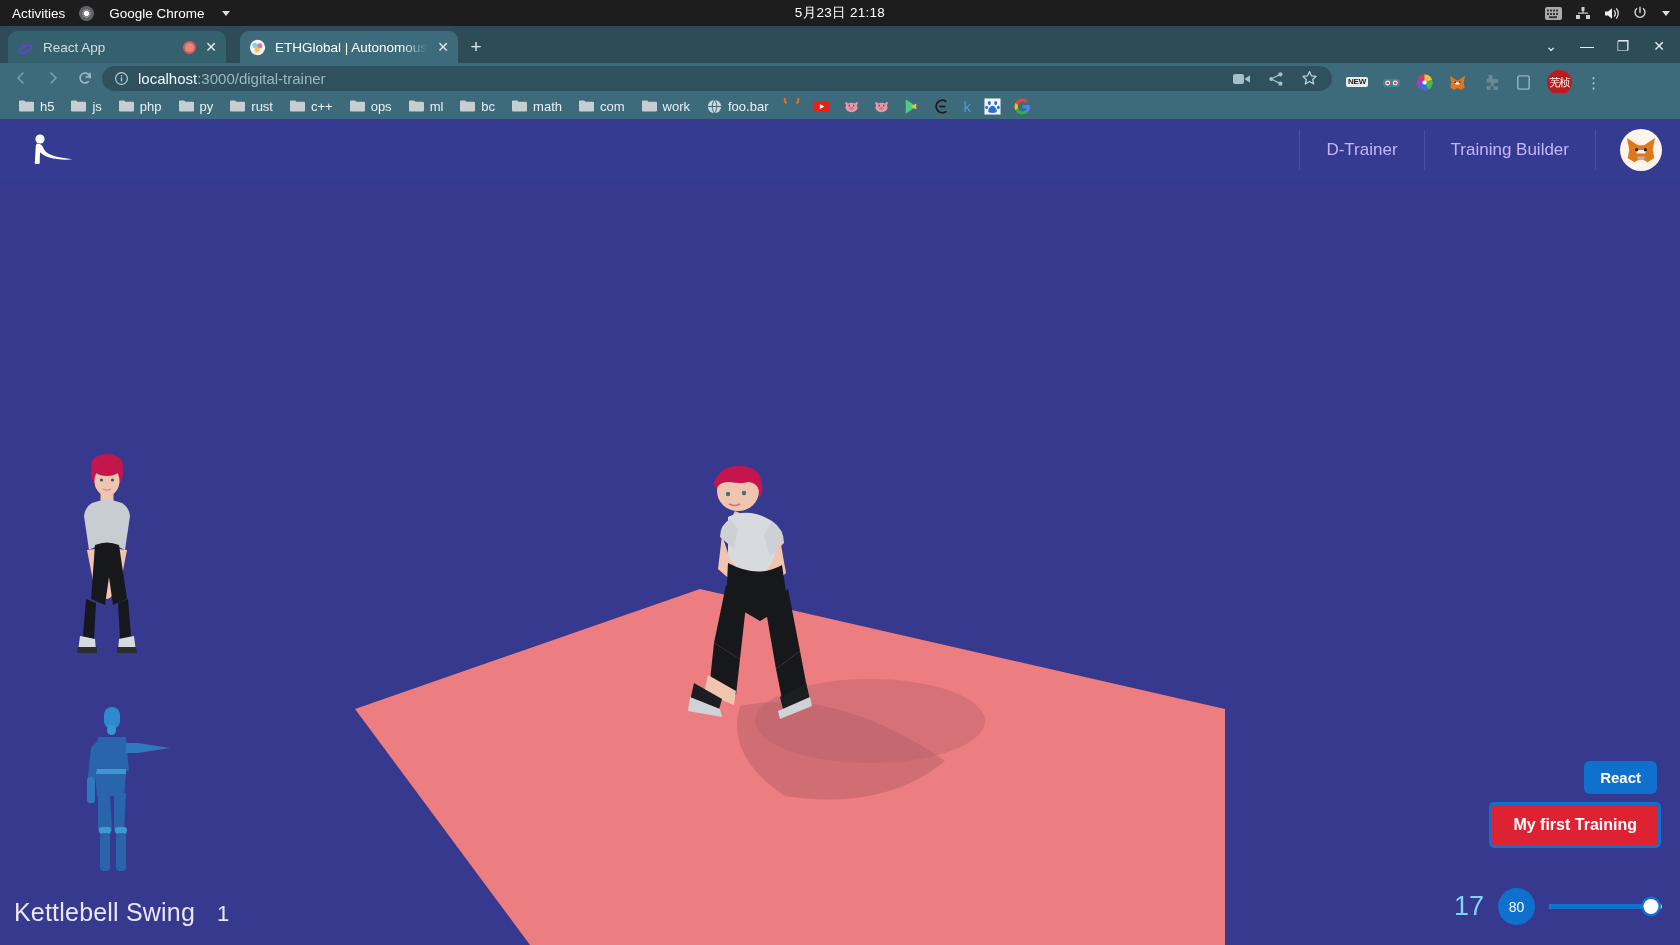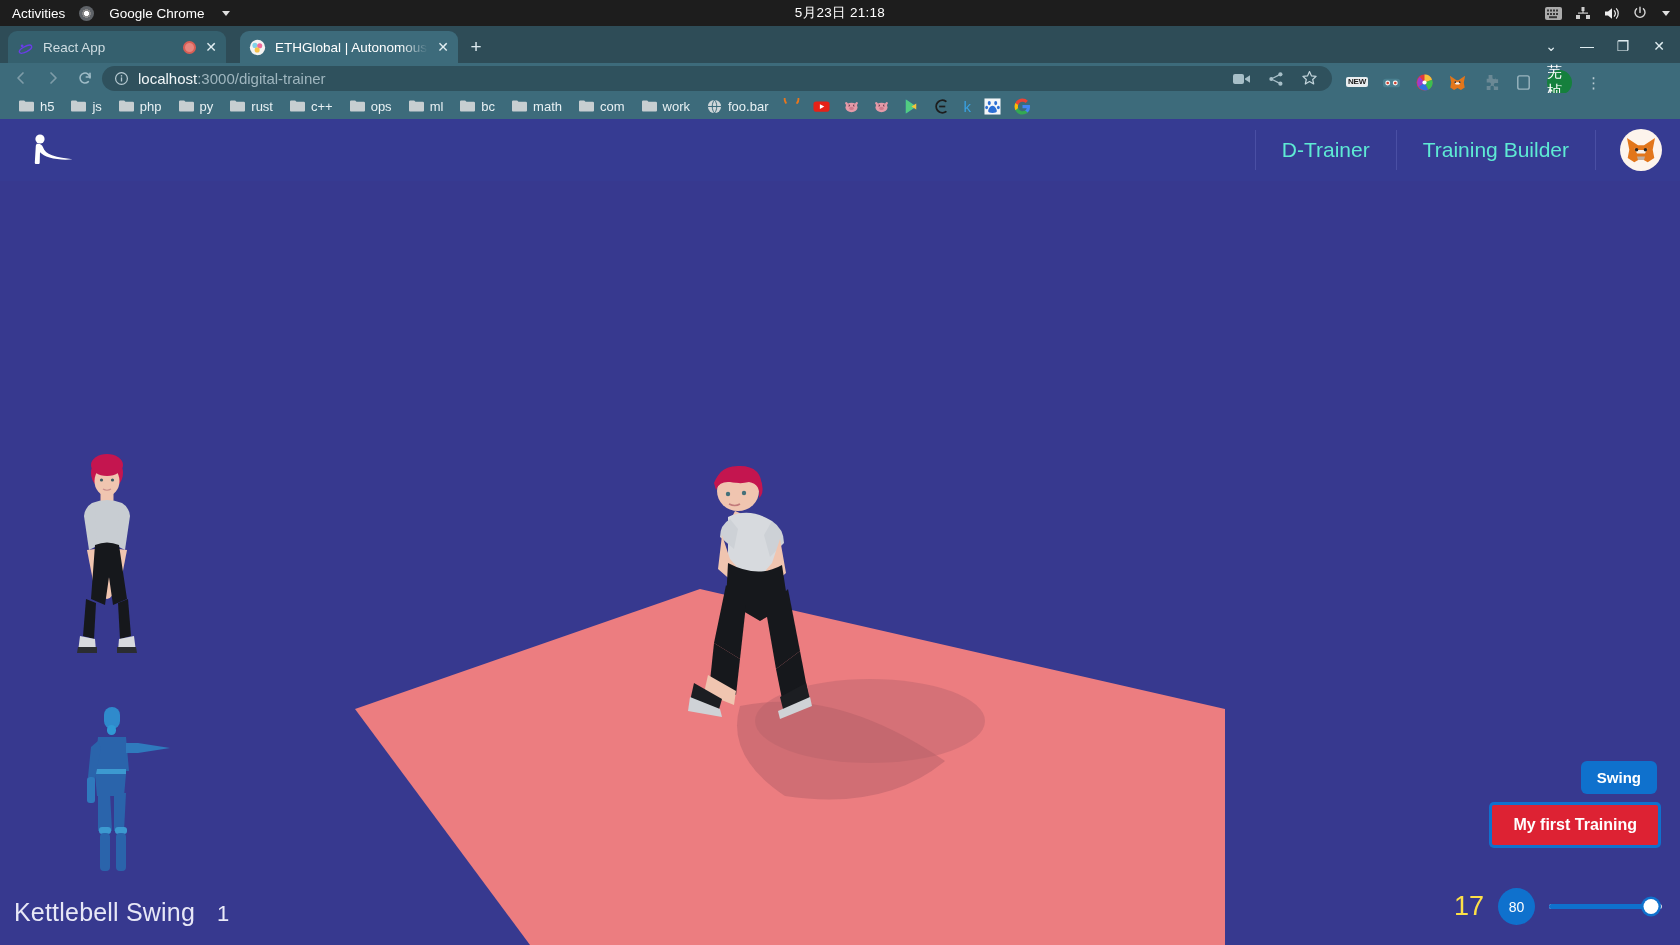--- a/index.html
+++ b/index.html
@@ -89,22 +89,22 @@
   .ext-icons {
     position: absolute; left: 1346px; top: 4px; height: 30px;
     display: flex; align-items: center; gap: 14px;
   }
   .ext { width: 19px; height: 19px; display: block; }
   .new-badge {
     font-size: 8px; background: #e9eef0; color: #1d1d1d; border-radius: 2px;
     padding: 1px 2px; font-weight: bold; line-height: 1; letter-spacing: -.2px;
   }
   .profile-avatar {
-    width: 25px; height: 25px; border-radius: 50%; background: #15803d;
-    color: #fff; font-size: 15px; display: flex; align-items: center;
+    width: 25px; height: 25px; border-radius: 50%; background: #b91c1c;
+    color: #fff; font-size: 11px; display: flex; align-items: center;
     justify-content: center; letter-spacing: -1px;
   }
   .kebab { color: #b9ccd3; font-size: 15px; line-height: 13px; letter-spacing: 0; }
 
   .bookmarks-bar {
     position: absolute; top: 93px; left: 0; width: 1680px; height: 26px;
     background: #3d6b7b; display: flex; align-items: center; padding-left: 12px; gap: 3px;
   }
   .bm { display: flex; align-items: center; gap: 6px; padding: 2px 7px; font-size: 13px; color: #e8f1f4; }
   .folder-ico { width: 15px; height: 12px; flex: none; }
@@ -116,21 +116,21 @@
     position: absolute; top: 119px; left: 0; width: 1680px; height: 826px;
     background: #37398f; overflow: hidden;
   }
   .app-header {
     position: relative; width: 100%; height: 62px; background: #363b92;
     display: flex; align-items: center; justify-content: space-between; padding: 0 18px 0 22px;
   }
   .brand-logo { width: 52px; height: 40px; display: block; }
   .header-nav { display: flex; align-items: center; height: 62px; }
   .nav-link {
-    color: #5eead4; font-size: 21px; padding: 0 26px; height: 40px;
+    color: #c4b5fd; font-size: 17px; padding: 0 26px; height: 40px;
     display: flex; align-items: center; border-right: 1px solid #4a4fa4;
   }
   .nav-link:first-child { border-left: 1px solid #4a4fa4; }
   .header-wallet {
     width: 42px; height: 42px; border-radius: 50%; background: #fdf4ec;
     margin-left: 24px; display: flex; align-items: center; justify-content: center;
   }
 
   
   .scene { position: absolute; inset: 62px 0 0 0; overflow: hidden; }
@@ -155,21 +155,21 @@
   }
   .btn-training {
     position: absolute; right: 22px; bottom: 100px;
     background: #dd2233; color: #fff; border: none; border-radius: 2px;
     font-size: 16px; font-weight: bold; padding: 11px 21px;
     box-shadow: 0 0 0 3px #0f71cd; font-family: "Liberation Sans", sans-serif;
   }
   .bottom-controls {
     position: absolute; right: 18px; bottom: 20px; display: flex; align-items: center; gap: 14px;
   }
-  .counter-num { color: #fde047; font-size: 27px; }
+  .counter-num { color: #7dd3fc; font-size: 27px; }
   .level-badge {
     width: 37px; height: 37px; border-radius: 50%; background: #0f71cd;
     color: #fff; font-size: 14px; display: flex; align-items: center; justify-content: center;
   }
   .slider-wrap { position: relative; width: 113px; height: 18px; display: flex; align-items: center; }
   .slider-track { position: absolute; left: 0; right: 0; height: 5px; border-radius: 3px; background: #d9d9e4; }
   .slider-fill { position: absolute; left: 0; height: 5px; border-radius: 3px; background: #0f71cd; width: 90%; }
   .slider-thumb {
     position: absolute; left: 90%; transform: translateX(-50%);
     width: 15px; height: 15px; border-radius: 50%; background: #fff;
@@ -571,21 +571,21 @@
         <path d="M10 236l30 12 2 8-34-6z" fill="#cfd2d6"></path>
         <path d="M100 236l26-14 4 16-26 14z" fill="#1c1e22"></path>
         <path d="M98 250l32-14 2 9-32 13z" fill="#cfd2d6"></path>
       </svg>
 
       <div class="exercise-label">
         <span>Kettlebell Swing</span>
         <span class="exercise-rep">1</span>
       </div>
 
-      <button class="btn-pause">Swing</button>
+      <button class="btn-pause">React</button>
       <button class="btn-training">My first Training</button>
 
       <div class="bottom-controls">
         <span class="counter-num">17</span>
         <span class="level-badge">80</span>
         <span class="slider-wrap">
           <span class="slider-track"></span>
           <span class="slider-fill" style="width: 90%;"></span>
           <span class="slider-thumb" style="left: 90%;"></span>
         </span>

